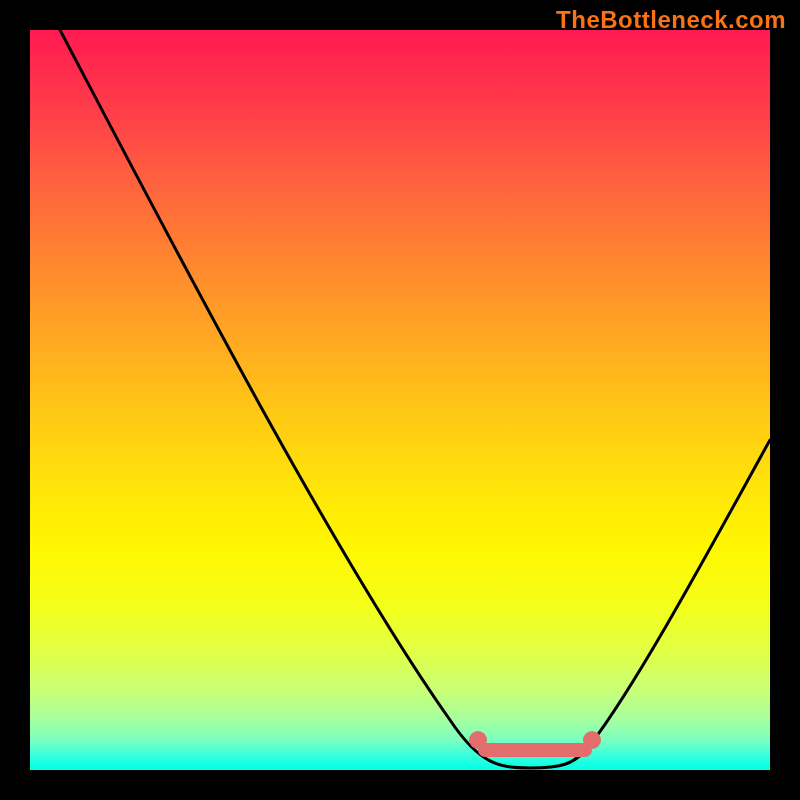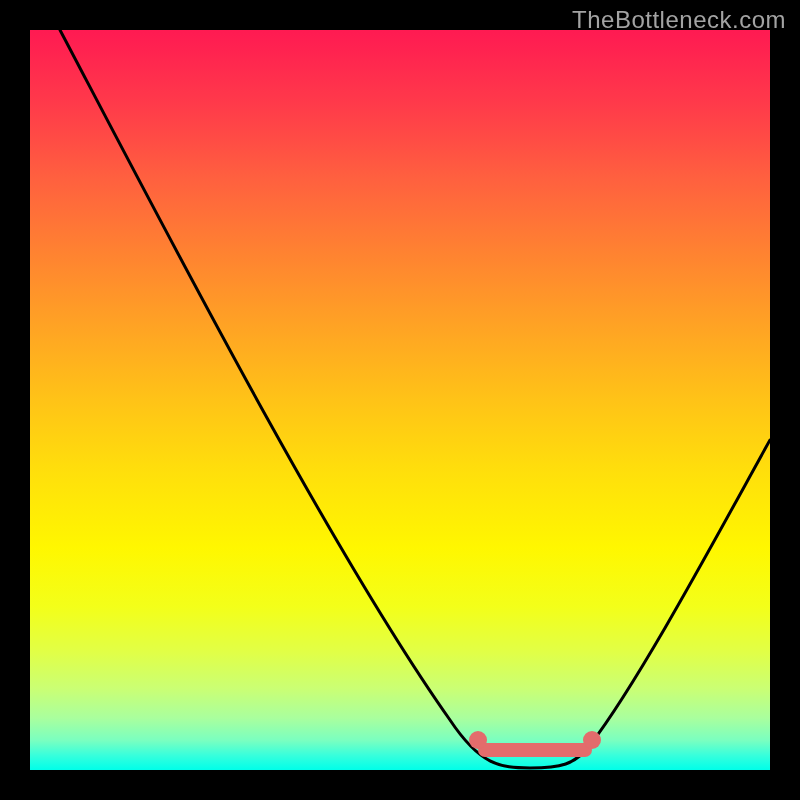--- a/index.html
+++ b/index.html
@@ -14,23 +14,23 @@
   .container {
     position: relative;
     width: 800px;
     height: 800px;
     background: #000;
   }
   .watermark {
     position: absolute;
     top: 6px;
     right: 14px;
-    color: #a3a3a3;
+    color: #f97316;
     font-size: 24px;
-    font-weight: 400;
+    font-weight: 700;
     letter-spacing: 0.5px;
     z-index: 5;
   }
   .plot-area {
     position: absolute;
     left: 30px;
     top: 30px;
     width: 740px;
     height: 740px;
     overflow: hidden;

